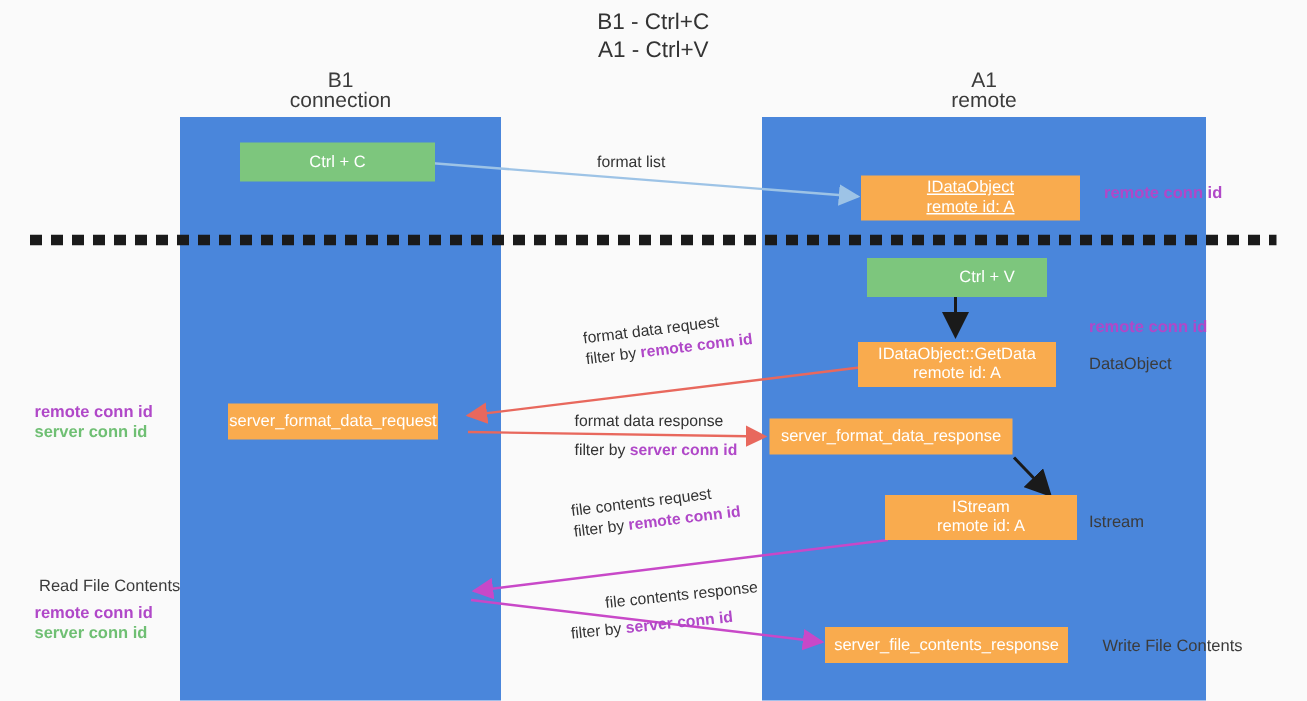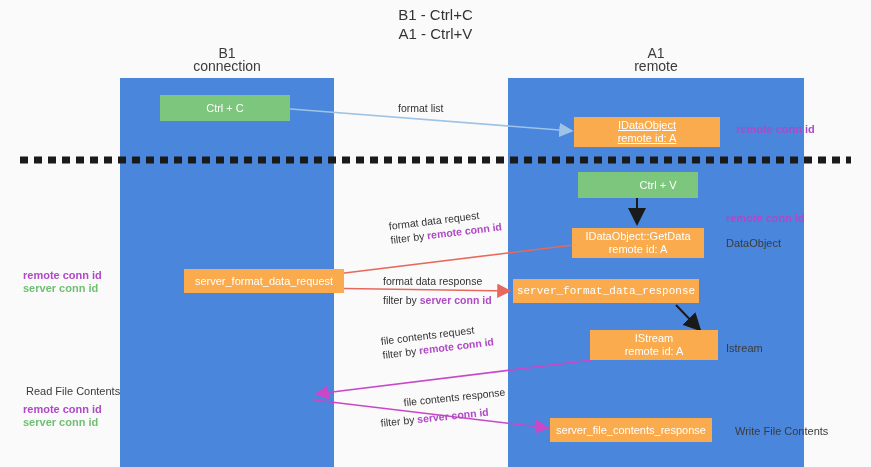--- a/index.html
+++ b/index.html
@@ -107,23 +107,23 @@
   <div class="node green" style="left:160px;top:95px;width:130px;height:26px;">Ctrl + C</div>
 
   <div class="node orange" style="left:574px;top:117px;width:146px;height:30px;text-decoration:underline;">IDataObject
 remote id: A</div>
 
   <div class="node green" style="left:578px;top:172px;width:120px;height:26px;padding-left:44px;">Ctrl + V</div>
 
   <div class="node orange" style="left:572px;top:228px;width:132px;height:30px;">IDataObject::GetData
 remote id: A</div>
 
-  <div class="node orange" style="left:152px;top:269px;width:160px;height:24px;margin-left:32px;">server_format_data_request</div>
+  <div class="node orange" style="left:152px;top:269px;width:140px;height:24px;">server_format_data_request</div>
 
-  <div class="node orange" style="left:513px;top:279px;width:186px;height:24px;font-family:Liberation Mono, monospace;">server_format_data_response</div>
+  <div class="node orange" style="left:513px;top:279px;width:162px;height:24px;">server_format_data_response</div>
 
   <div class="node orange" style="left:590px;top:330px;width:128px;height:30px;">IStream
 remote id: A</div>
 
 
   <div class="node orange" style="left:550px;top:418px;width:162px;height:24px;">server_file_contents_response</div>
 
   <div class="olabel purple" style="left:736px;top:122px;">remote conn id</div>
 
   <div class="olabel purple" style="left:726px;top:211px;">remote conn id</div>

